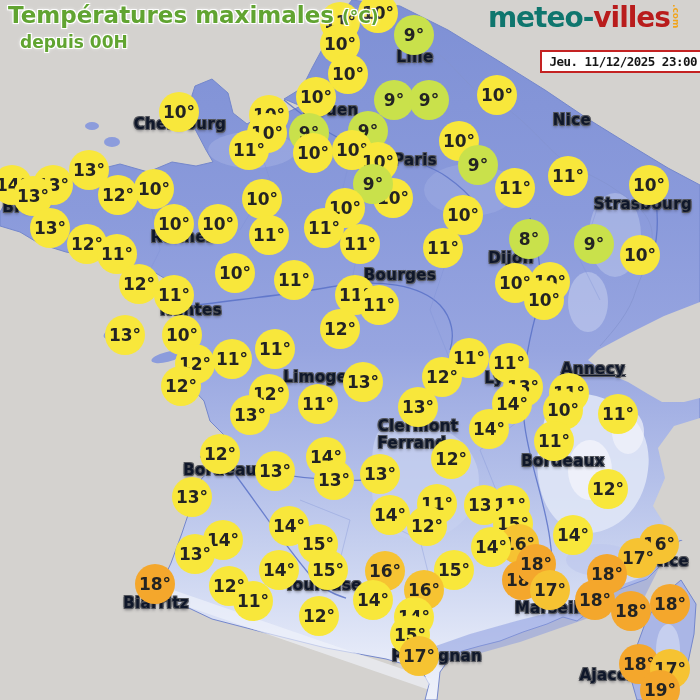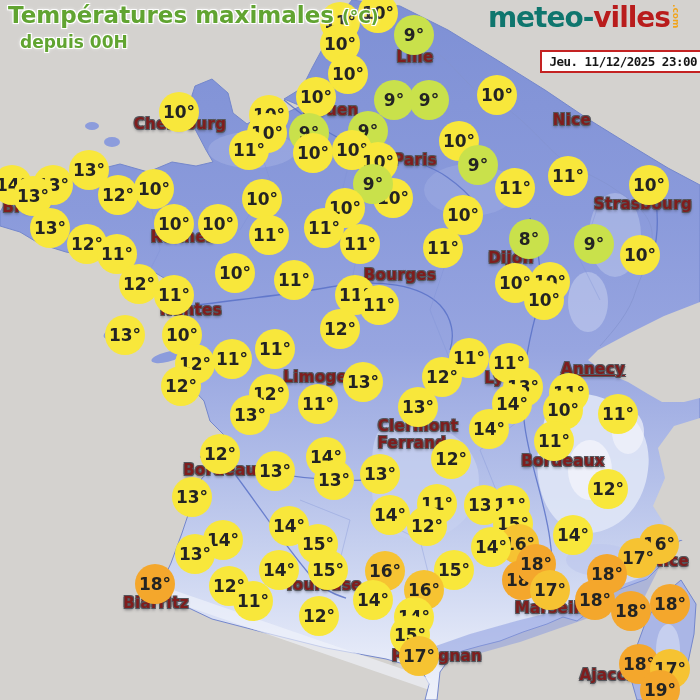--- a/index.html
+++ b/index.html
@@ -4,21 +4,21 @@
 <style>
   html,body{margin:0;padding:0;}
   .stage{
     position:relative;width:700px;height:700px;overflow:hidden;
     background:#d4d2cf;font-family:"DejaVu Sans","Liberation Sans",sans-serif;
   }
   .stage svg{position:absolute;left:0;top:0;}
   .overlay{position:absolute;left:0;top:0;width:700px;height:700px;}
   .city{
     position:absolute;transform:translate(-50%,-50%);
-    color:#7f1d1d;font-size:15px;font-weight:bold;letter-spacing:.4px;white-space:nowrap;
+    color:#0f172a;font-size:15px;font-weight:bold;letter-spacing:.4px;white-space:nowrap;
     text-shadow:-1px -1px 0 #54565c,1px -1px 0 #54565c,-1px 1px 0 #54565c,1px 1px 0 #54565c,0 2px 3px rgba(40,40,50,.55);
   }
   .bubble{
     position:absolute;width:40px;height:40px;border-radius:50%;
     transform:translate(-50%,-50%);
     display:flex;align-items:center;justify-content:center;
     color:#232323;font-size:17px;font-weight:bold;white-space:nowrap;
   }
   .title-block{position:absolute;left:8px;top:2px;}
   .title{font-size:23px;font-weight:bold;

